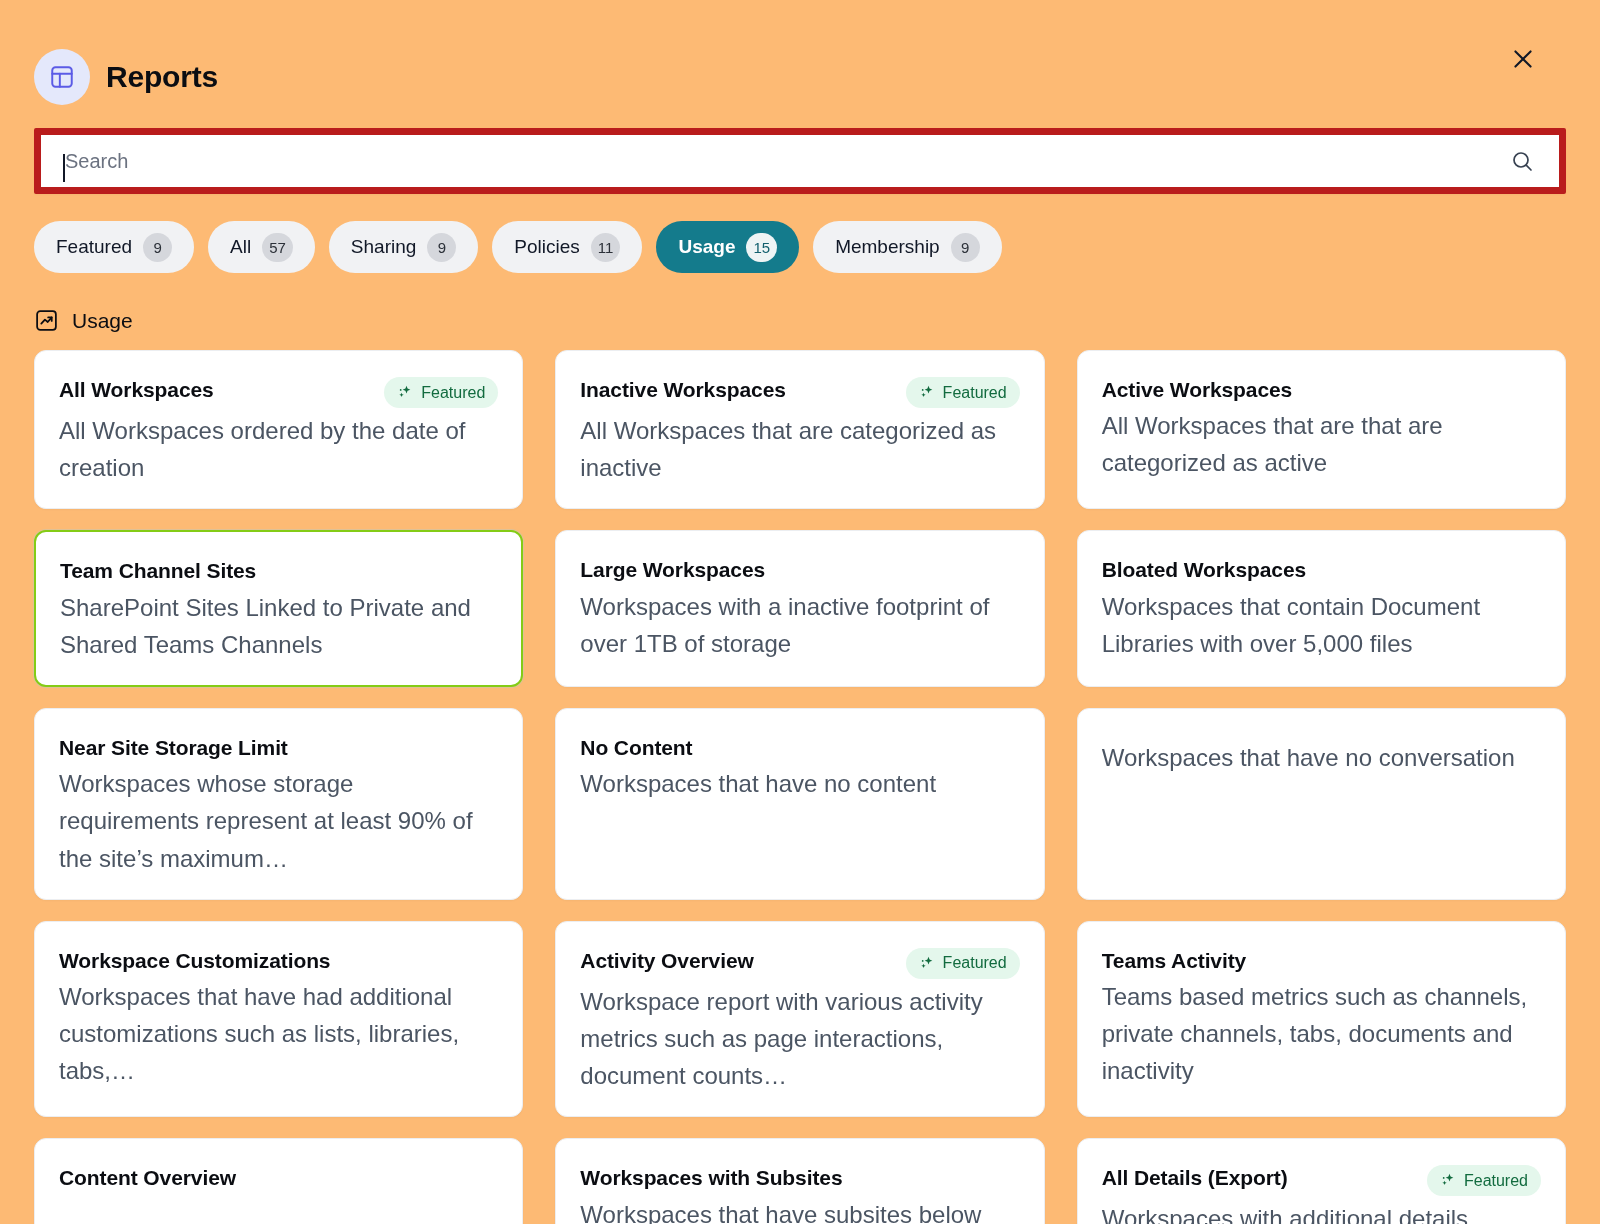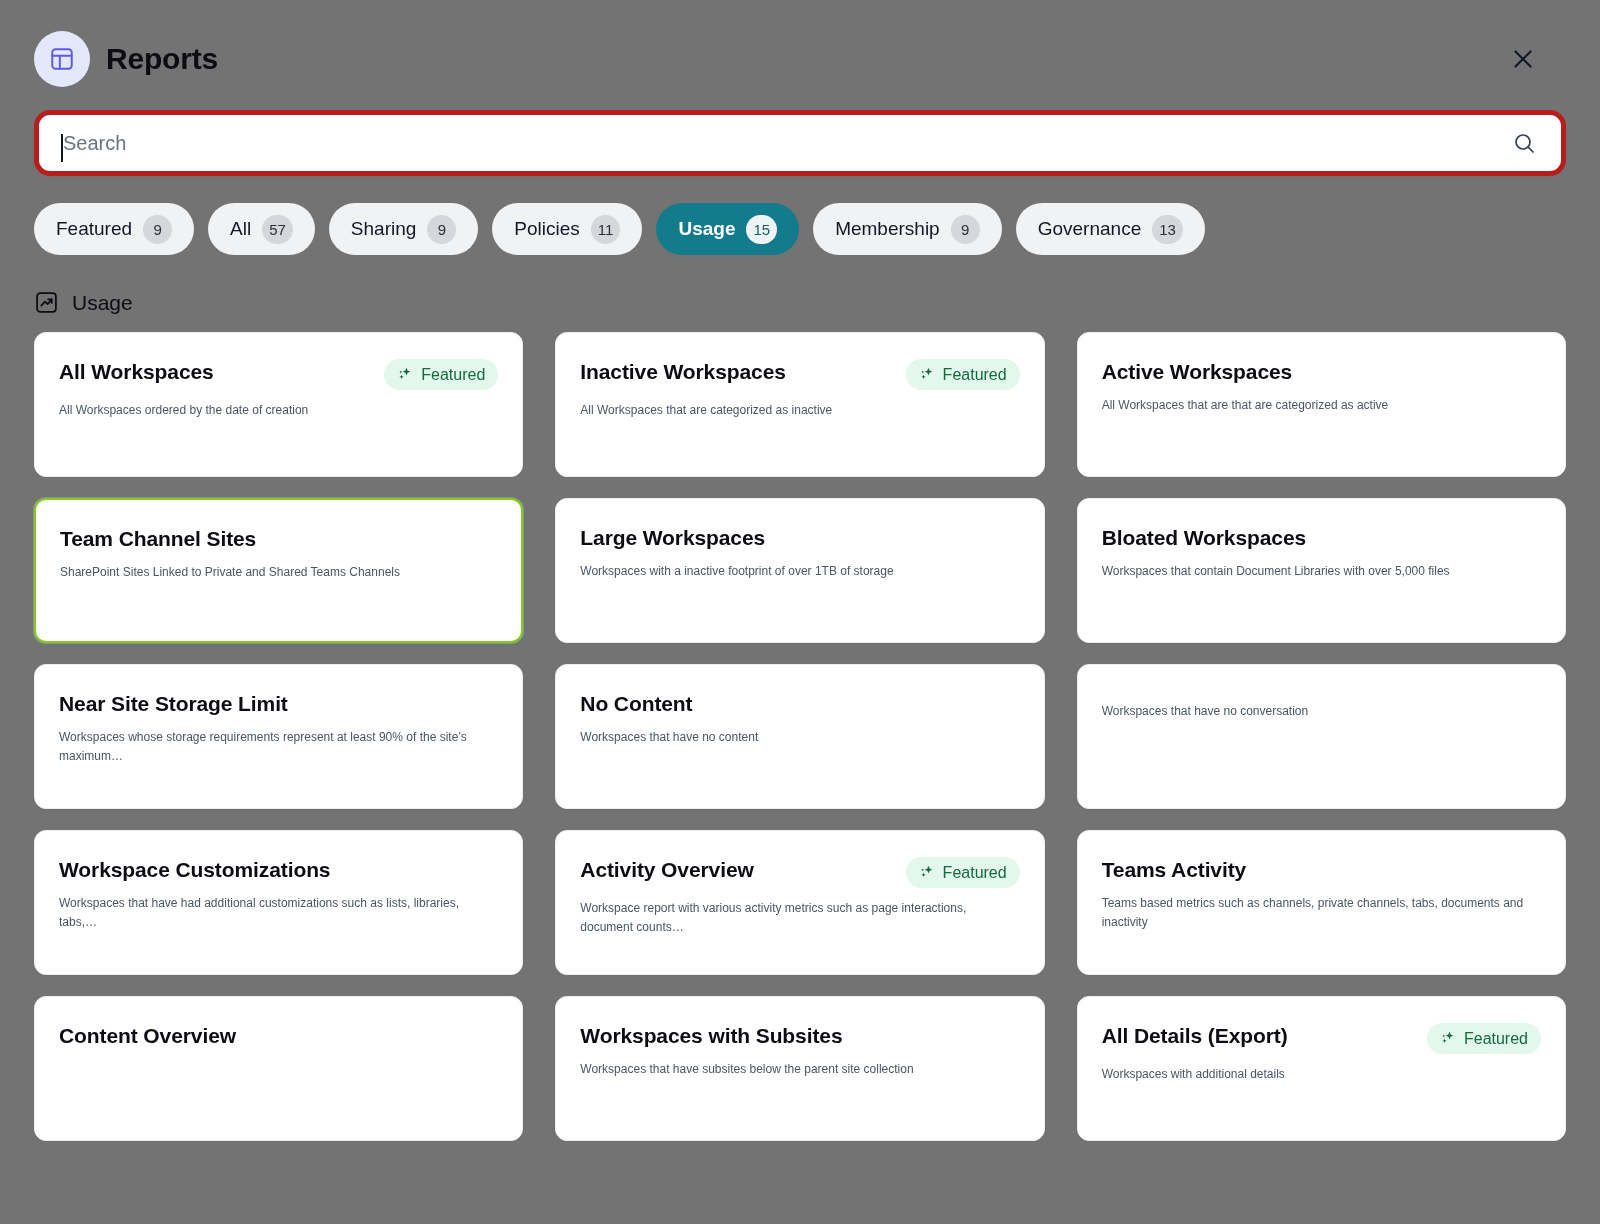--- a/index.html
+++ b/index.html
@@ -9,22 +9,22 @@
     height: 1224px;
     background: #ffffff;
     font-family: "Liberation Sans", sans-serif;
     overflow: hidden;
   }
 
   .page {
     position: relative;
     width: 1600px;
     height: 1224px;
-    background: #737373;
-    padding: 0 34px;
+    background: #fdba74;
+    padding: 18px 34px;
   }
 
   
   .header {
     display: flex;
     align-items: center;
     height: 110px;
     padding-top: 8px;
   }
   .brand {
@@ -59,22 +59,22 @@
     justify-content: center;
     cursor: pointer;
     background: none;
     border: none;
   }
 
   
   .search-wrap {
     position: relative;
     height: 66px;
-    border: 5px solid #b91c1c;
-    border-radius: 16px;
+    border: 7px solid #b91c1c;
+    border-radius: 2px;
     background: #ffffff;
     display: flex;
     align-items: center;
     padding: 0 22px;
     box-shadow: 0 1px 2px rgba(16,24,40,0.03);
   }
   .search-input {
     flex: 1;
     border: none;
     outline: none;
@@ -192,22 +192,22 @@
     gap: 14px;
   }
   .card-title {
     font-size: 21px;
     font-weight: 700;
     color: #0b0d12;
     line-height: 1.25;
     letter-spacing: -0.1px;
   }
   .card-desc {
-    margin-top: 11px;
-    font-size: 12px;
+    margin-top: 4px;
+    font-size: 24px;
     line-height: 1.55;
     color: #4b5563;
     max-width: 430px;
   }
   .badge-featured {
     display: inline-flex;
     align-items: center;
     gap: 7px;
     height: 31px;
     padding: 0 13px;
@@ -274,24 +274,20 @@
         <span class="count">11</span>
       </button>
       <button class="pill active">
         <span>Usage</span>
         <span class="count">15</span>
       </button>
       <button class="pill">
         <span>Membership</span>
         <span class="count">9</span>
       </button>
-      <button class="pill">
-        <span>Governance</span>
-        <span class="count">13</span>
-      </button>
     </div>
 
   <div class="section-head">
     <span style="display:flex;align-items:center;">
       <svg width="25" height="25" viewBox="0 0 24 24" fill="none" stroke="#0b0d12" stroke-width="1.7" stroke-linecap="round" stroke-linejoin="round">
         <rect x="3" y="3" width="18" height="18" rx="3"></rect>
         <polyline points="7,15 10.5,11.2 13.2,13.4 17,9"></polyline>
         <polyline points="17,12.4 17,9 13.6,9"></polyline>
       </svg>
     </span>

